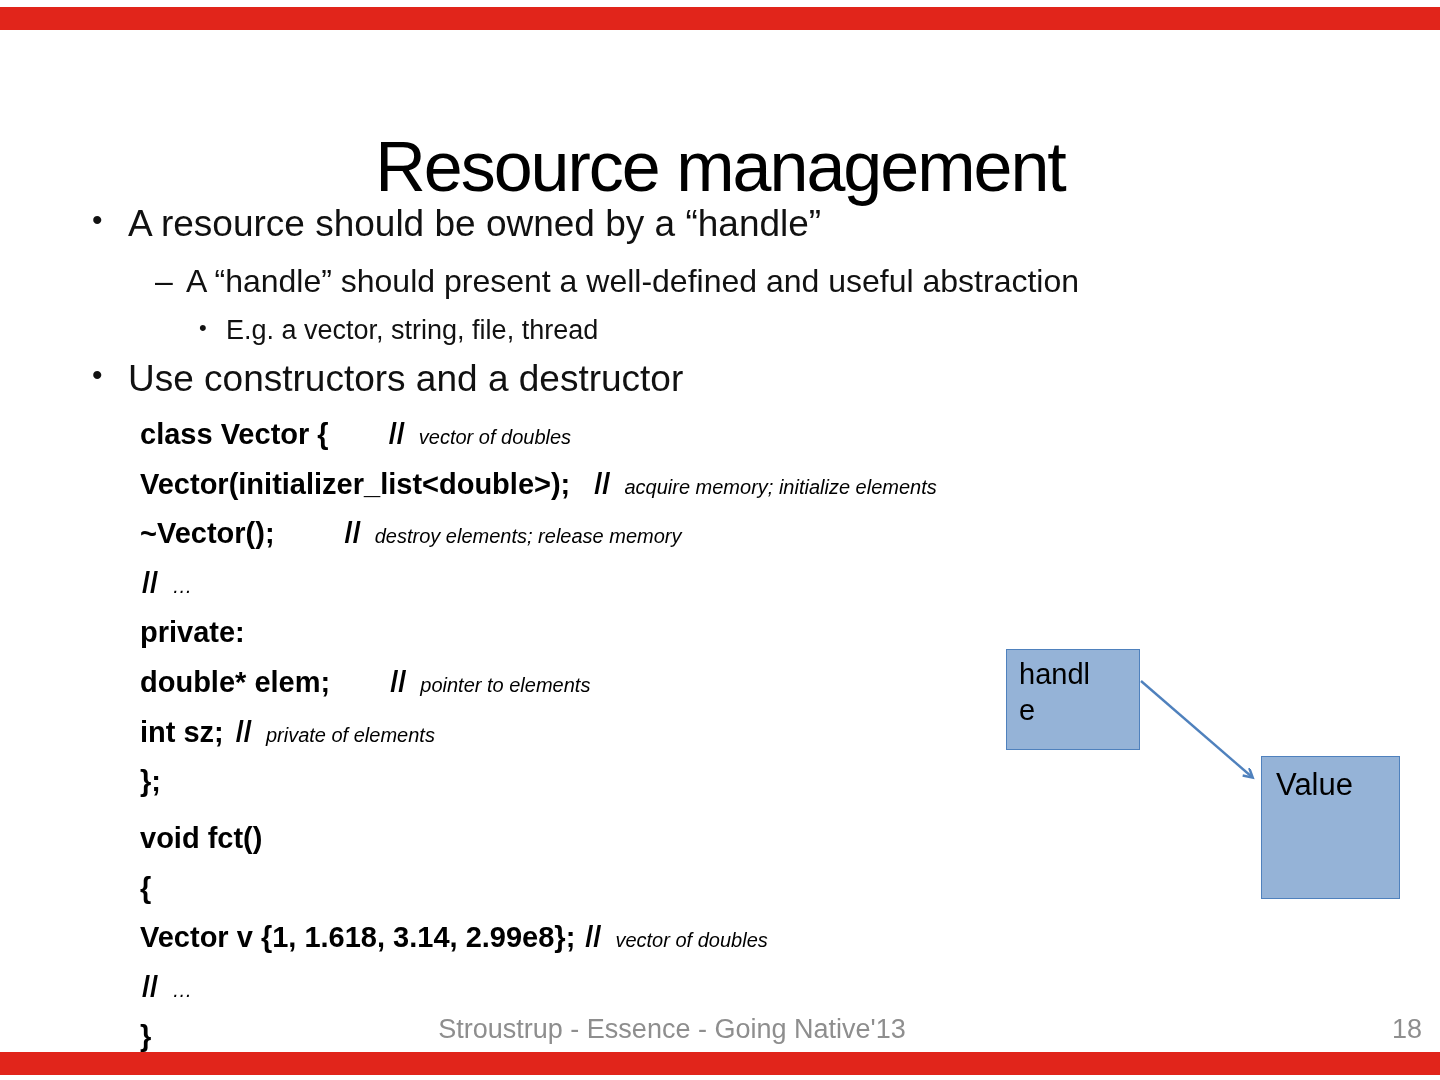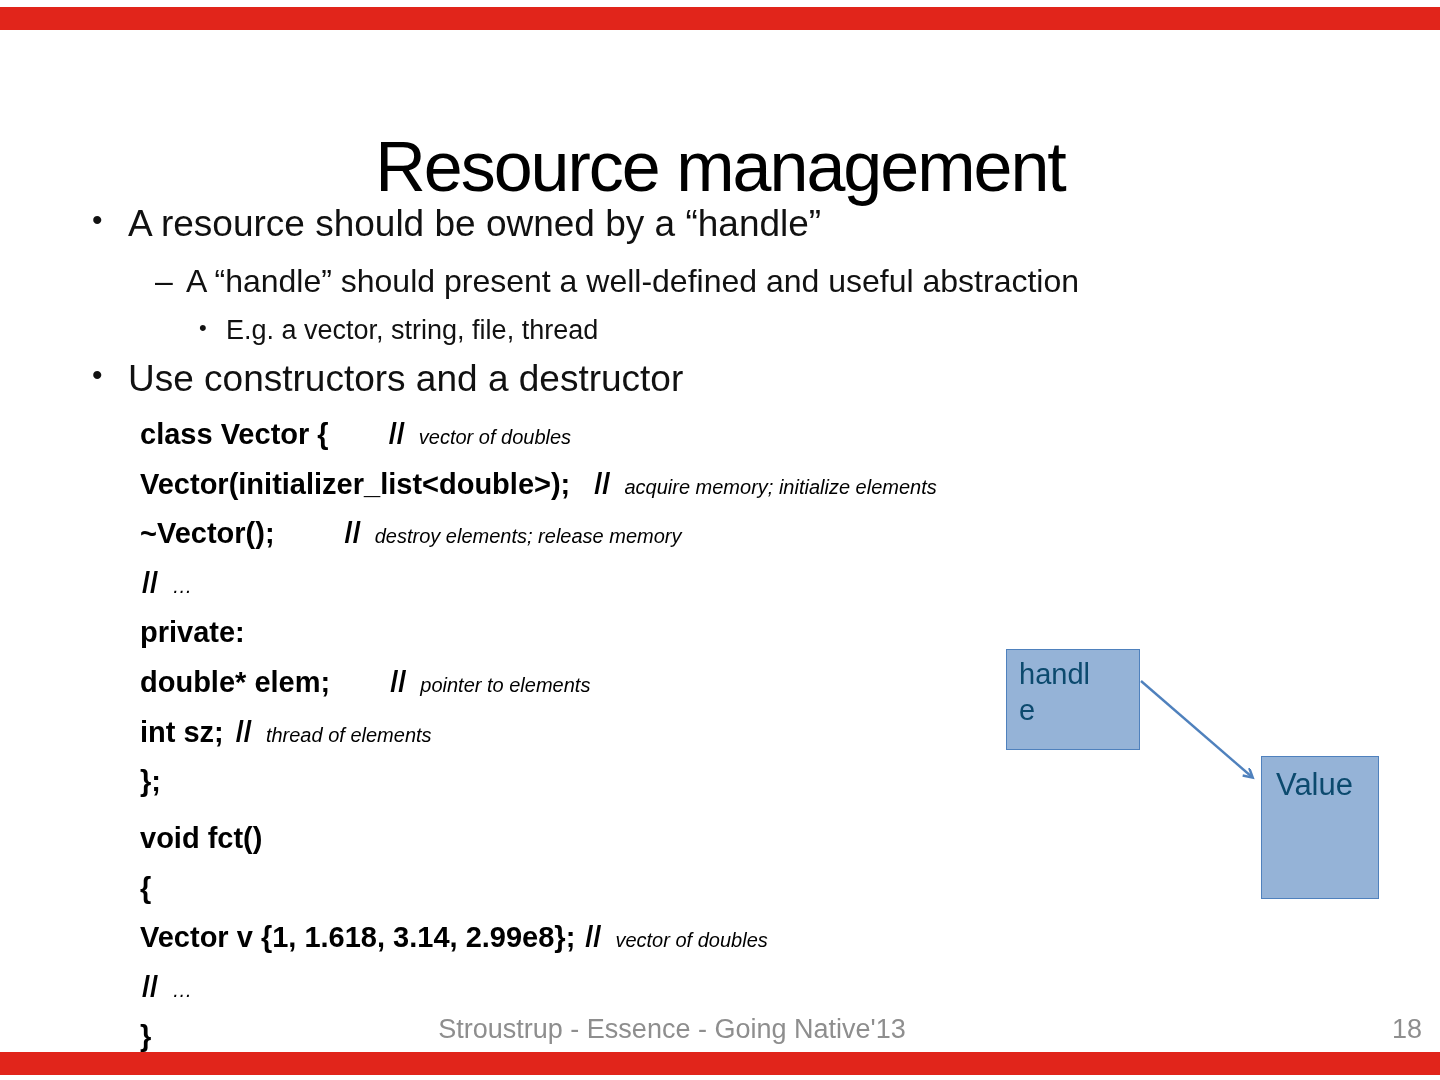--- a/index.html
+++ b/index.html
@@ -26,24 +26,24 @@
   .codeblock.b1{top:412px;}
   .codeblock.b1 .cline{line-height:44.6px;}
   .codeblock.b2{top:816px;}
   .codeblock.b2 .cline{line-height:45.5px;}
   .cline .c{font-size:29px;font-weight:700;color:#000;}
   .cline .sl{font-size:29px;font-weight:700;color:#000;}
   .cline .cmt{font-size:20px;font-style:italic;font-weight:400;color:#000;margin-left:14px;}
   .g60{margin-left:60px;} .g24{margin-left:24px;} .g70{margin-left:70px;}
   .g12{margin-left:12px;} .g10{margin-left:10px;} .g0{margin-left:2px;}
   .dbox{position:absolute;box-sizing:border-box;background:var(--boxfill,#95b3d7);
-        border:1.5px solid var(--boxborder,#4f81bd);color:#0c4a6e;}
+        border:1.5px solid var(--boxborder,#4f81bd);color:#000000;}
   .dbox.handle{left:1006px;top:649px;width:134px;height:101px;
         padding:6px 36px 0 12px;font-size:29px;line-height:1.25;word-break:break-all;}
-  .dbox.value{left:1261px;top:756px;width:118px;height:143px;
+  .dbox.value{left:1261px;top:756px;width:139px;height:143px;
         padding:10px 0 0 14px;font-size:31px;}
   .arrow-svg{position:absolute;left:1100px;top:650px;width:180px;height:150px;}
   .footer{position:absolute;top:1014px;font-size:27px;color:var(--footer,#8e8e8e);}
   .footer.credit{left:0;width:1248px;text-align:center;padding-left:48px;}
   .footer.page{left:1392px;width:60px;text-align:left;}
 </style>
 </head>
 <body>
 
 <div class="slide">
@@ -82,21 +82,21 @@
     <div class="cline">
       <span class="sl g0">//</span><span class="cmt">…</span>
     </div>
     <div class="cline">
       <span class="c">private:</span>
     </div>
     <div class="cline">
       <span class="c">double* elem;</span><span class="sl g60">//</span><span class="cmt">pointer to elements</span>
     </div>
     <div class="cline">
-      <span class="c">int sz;</span><span class="sl g12">//</span><span class="cmt">thread of elements</span>
+      <span class="c">int sz;</span><span class="sl g12">//</span><span class="cmt">private of elements</span>
     </div>
     <div class="cline">
       <span class="c">};</span>
     </div>
   </div>
 
   <div class="codeblock b2">
     <div class="cline">
       <span class="c">void fct()</span>
     </div>

